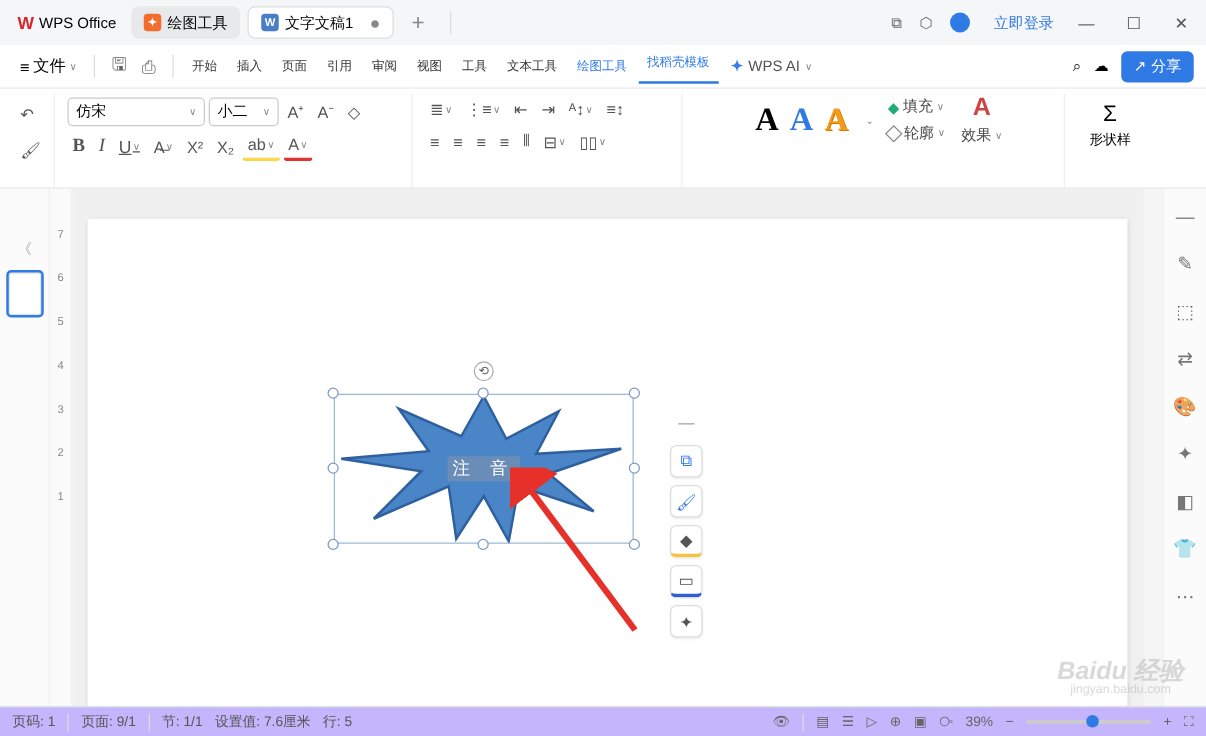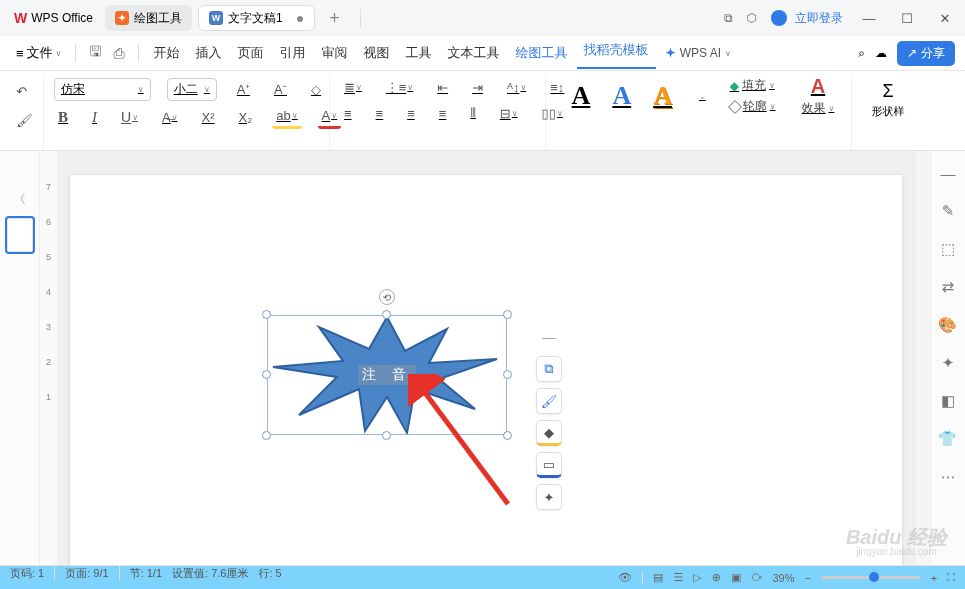--- a/index.html
+++ b/index.html
@@ -11,46 +11,46 @@
 .app-w { color:#d9232e; font-weight:bold; font-size:14px; }
 .tab { display:flex; align-items:center; gap:5px; padding:4px 10px; border-radius:6px; height:26px; font-size:12px; }
 .tab.gray { background:#e8e9ea; }
 .tab.active { background:#fff; border:1px solid #ddd; }
 .tab-ico { width:14px; height:14px; border-radius:3px; display:inline-flex; align-items:center; justify-content:center; color:#fff; font-size:9px; font-weight:bold; }
 .tab-ico.orange { background:#f36d2f; }
 .tab-ico.blue { background:#4a7dc7; }
 .tab-close { color:#888; font-size:14px; margin-left:8px; }
 .tab-add { color:#888; font-size:18px; padding:0 8px; }
 .titlebar-right { margin-left:auto; display:flex; align-items:center; gap:14px; color:#666; }
-.login-btn { color:#2f7ae5; display:flex; align-items:center; gap:8px; }
+.login-btn { color:#2f7ae5; display:flex; align-items:center; gap:19px; }
 .avatar-dot { width:16px; height:16px; border-radius:50%; background:#2f7ae5; display:inline-block; }
 .winbtn { width:24px; text-align:center; font-size:13px; color:#555; }
 
 
 .menubar { height:35px; display:flex; align-items:center; padding:0 10px; gap:2px; border-bottom:1px solid #e5e5e5; }
 .file-menu { display:flex; align-items:center; gap:3px; padding:3px 6px; font-size:13px; }
 .menu-sep { width:1px; height:18px; background:#ddd; margin:0 6px; }
 .mini-ico { color:#666; padding:3px 5px; font-size:14px; }
-.menu-item { padding:4px 7px; font-size:13px; color:#333; }
+.menu-item { padding:4px 7px; font-size:10px; color:#333; }
 .menu-item.blue { color:#2f7ae5; }
 .menu-item.active-uline { color:#2f7ae5; border-bottom:2px solid #2f7ae5; padding-bottom:8px; }
 .ai-item { display:flex; align-items:center; gap:4px; font-size:12px; color:#555; margin-left:8px; }
 .ai-logo { color:#3a7ce8; font-weight:bold; }
 .menubar-right { margin-left:auto; display:flex; align-items:center; gap:10px; }
 .share-btn { background:#2f7ae5; color:#fff; padding:4px 10px; border-radius:5px; font-size:12px; display:flex; align-items:center; gap:4px; }
 
 
 .ribbon { height:80px; border-bottom:1px solid #e3e3e3; display:flex; padding:4px 6px 0 6px; gap:6px; position:relative; background:#fff; }
 .ribgroup { display:flex; flex-direction:column; align-items:center; padding:0 4px; border-right:1px solid #eee; }
 .ribgroup:last-child { border-right:none; }
 .ribgroup-label { font-size:11px; color:#888; padding:2px 0;margin-top:46px; }
 .rbtn { padding:3px 4px; color:#555; font-size:13px; display:inline-flex; align-items:center; gap:1px; border-radius:3px; }
 .font-sel { border:1px solid #ccc; border-radius:4px; padding:2px 6px; width:110px; font-size:12px; display:flex; justify-content:space-between; align-items:center; background:#fff; }
 .size-sel { border:1px solid #ccc; border-radius:4px; padding:2px 6px; width:56px; font-size:12px; display:flex; justify-content:space-between; align-items:center; background:#fff; }
-.row { display:flex; gap:16px; align-items:center;text-decoration:underline; }
+.row { display:flex; gap:3px; align-items:center; }
 .col { display:flex; flex-direction:column; gap:2px; }
 .bold-b { font-weight:bold; font-family:serif; font-size:15px; }
 .ital-i { font-style:italic; font-family:serif; font-size:15px; }
 .u-u { text-decoration:underline; font-size:14px; }
 .art-A { font-size:26px; font-weight:bold; font-family:"Times New Roman",serif; padding:0 3px; }
 .art1{color:#000;} .art2{color:#2f7ae5;} .art3{color:#f59b1a; text-shadow:1px 1px 0 #d17800;}
 .dd-car { font-size:8px; color:#888; }
 .fill-row { display:flex; align-items:center; gap:3px; font-size:12px; color:#444; }
 .diamond { display:inline-block; width:10px; height:10px; border:1px solid #888; transform:rotate(45deg); }
 
@@ -82,21 +82,21 @@
 .fbtn.noborder { border:none; box-shadow:none; background:transparent; color:#999; }
 
 
 .righttool { width:35px; background:#fbfbfb; border-left:1px solid #eee; display:flex; flex-direction:column; align-items:center; padding-top:14px; gap:20px; color:#777; font-size:15px; }
 .scrollbar { width:16px; background:#f5f5f5; border-left:1px solid #eee; }
 
 
 .arrow-annot { position:absolute; pointer-events:none; z-index:5; }
 
 
-.statusbar { position:absolute; bottom:0; left:0; right:0; height:24px; border-top:1px solid #e2e2e2; background:#7dd3fc; display:flex; padding:0 10px; font-size:11px; color:#555; gap:10px; }
+.statusbar { position:absolute; bottom:0; left:0; right:0; height:24px; border-top:1px solid #e2e2e2; background:#c4b5fd; display:flex; align-items:center; padding:0 10px; font-size:11px; color:#555; gap:10px; }
 .statusbar .sep { width:1px; height:14px; background:#ddd; }
 .status-right { margin-left:auto; display:flex; align-items:center; gap:10px; color:#666; }
 .zoom-slider { width:100px; height:3px; background:#ccc; position:relative; border-radius:2px; }
 .zoom-thumb { position:absolute; left:48px; top:-4px; width:10px; height:10px; background:#2f7ae5; border-radius:50%; }
 
 
 .watermark { position:absolute; right:18px; bottom:32px; color:rgba(180,180,180,.5); font-size:20px; font-weight:bold; font-style:italic; pointer-events:none; text-align:center; line-height:1; }
 .watermark small { font-size:10px; font-weight:normal; font-style:normal; display:block; }
 </style>
 </head>

